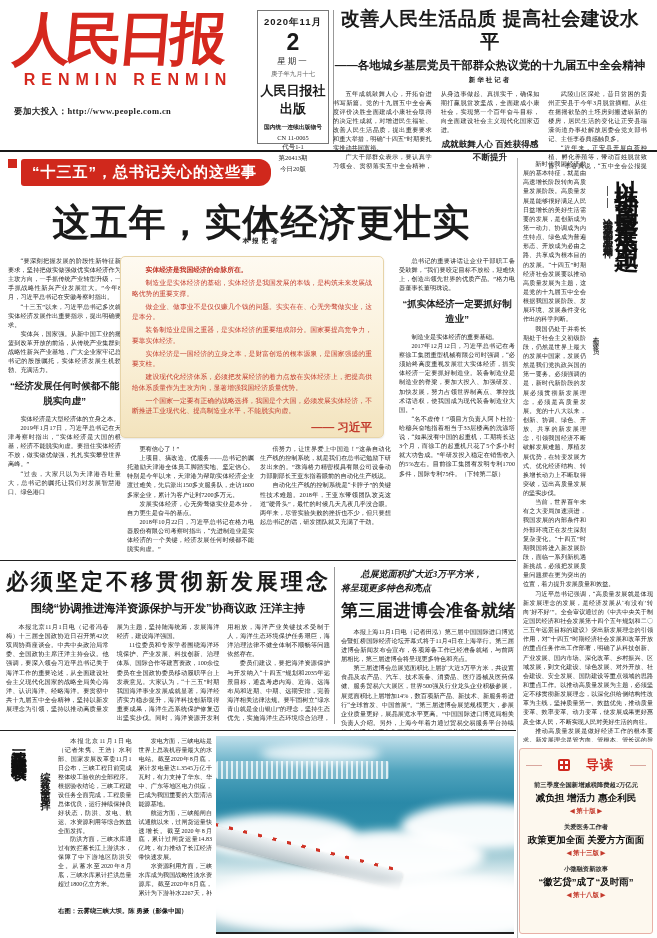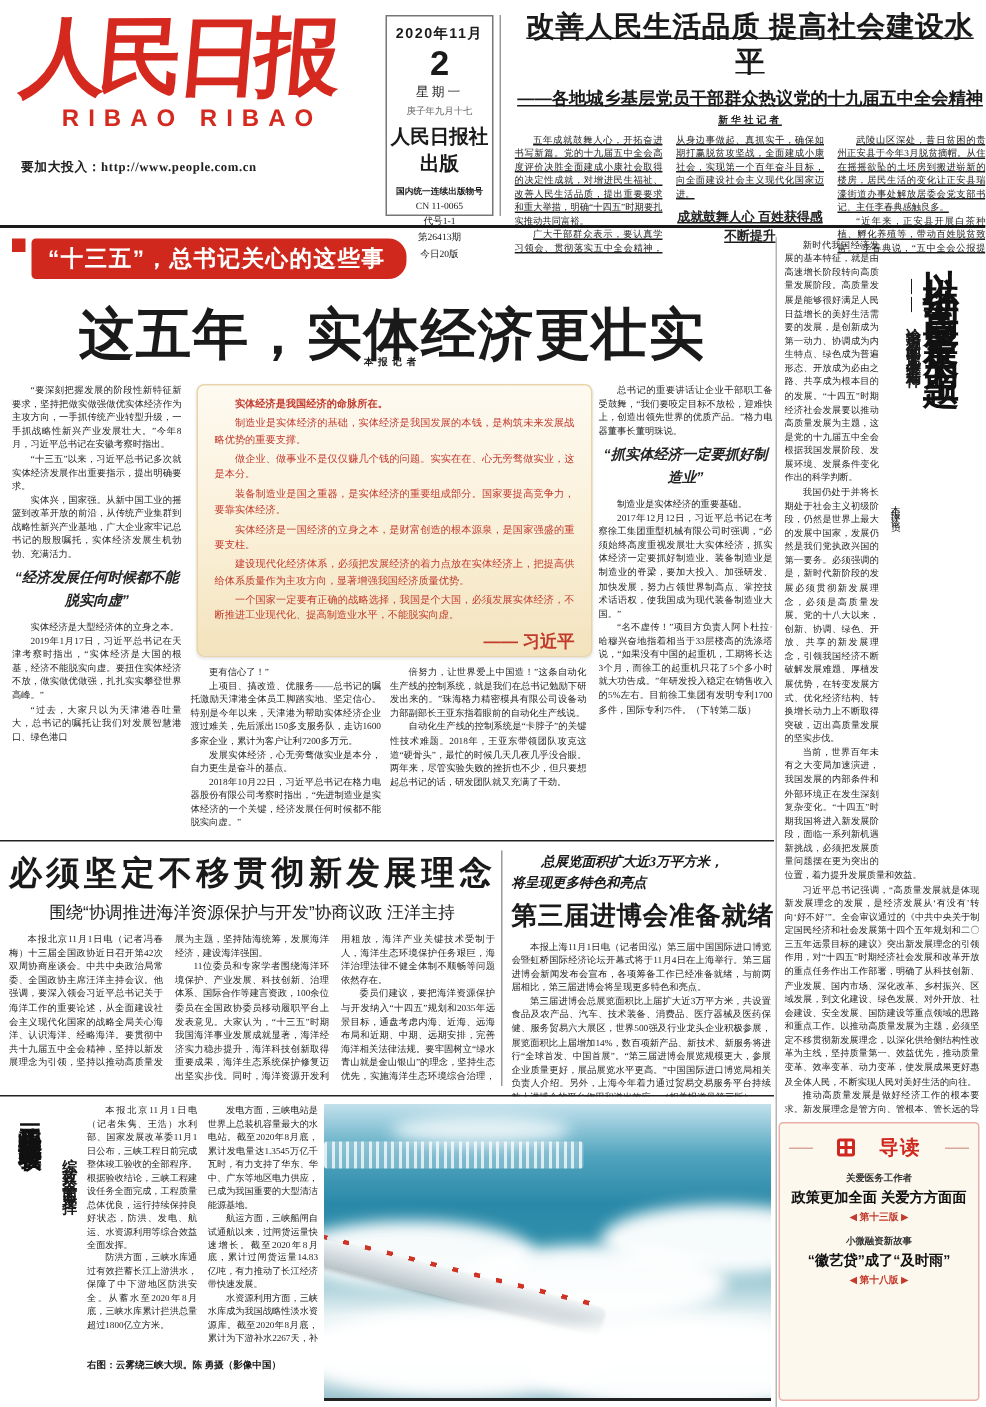--- a/index.html
+++ b/index.html
@@ -27,21 +27,21 @@
   .db-day { font-size:23px; font-weight:bold; line-height:1; }
   .db-week { font-size:8.5px; letter-spacing:2px; }
   .db-lunar { font-size:6.3px; color:#666; }
   .db-pub { font-size:13px; font-weight:bold; margin-top:1px; }
   .db-issn-label { font-size:5.8px; font-weight:bold; margin-top:3px; }
   .db-sm { font-size:6.4px; }
 
   #hdr-vrule { position:absolute; left:333px; top:10px; width:1px; height:134px; background:#999; }
 
   
-  #top-story { position:absolute; left:343px; top:8px; width:314px;text-decoration:underline; }
+  #top-story { position:absolute; left:333px; top:8px; width:314px; }
   .ts-headline { font-size:19px; font-weight:bold; text-align:center; letter-spacing:.5px; line-height:1.2; }
   .ts-subhead { font-size:11.5px; font-weight:bold; text-align:center; margin-top:4px; }
   .ts-byline { font-size:6.5px; text-align:center; margin-top:3px; letter-spacing:2px; font-weight:bold; }
   .ts-cols { margin-top:4px; column-count:3; column-gap:9px; height:82px; overflow:hidden; }
   .ts-mid-subhead { font-weight:bold; font-size:8.6px; line-height:1.5; text-align:center;
     margin:4px 0; break-inside:avoid; }
 
   #rule-top { position:absolute; left:0; top:150px; width:657px; height:2px; background:#1a1a1a; }
 
   
@@ -53,38 +53,38 @@
     font-size:37px; font-weight:bold; letter-spacing:1px; line-height:1.15; }
   #main-byline { position:absolute; left:8px; top:237px; width:507px; text-align:center;
     font-size:6.5px; letter-spacing:3px; font-weight:bold; }
 
   #main-cols { position:absolute; left:8px; top:252px; width:507px; height:303px; }
   .mcol { position:absolute; overflow:hidden; }
   #m-col1 { left:0; top:4px; width:113px; height:299px; }
   #m-col2 { left:119px; top:192px; width:127px; height:111px; }
   #m-col3 { left:252px; top:192px; width:131px; height:111px; }
   #m-col4 { left:391px; top:4px; width:116px; height:299px; }
-  .m-subhead { font-weight:bold; font-size:9.5px; line-height:1.55; margin:5px 0; text-align:center;font-style:italic; }
-
-  #m-quote { position:absolute; left:123px; top:4px; width:264px; height:182px;
+  .m-subhead { font-weight:bold; font-size:9.5px; line-height:1.55; margin:5px 0; text-align:center; }
+
+  #m-quote { position:absolute; left:112px; top:4px; width:264px; height:182px;
     background:linear-gradient(180deg,#fefaf1 0%,#faf0d8 55%,#f3e3bd 100%);
     border:1px solid #e7d4a8; border-radius:5px; box-shadow:0 1px 2px rgba(0,0,0,.10);
     padding:8px 11px; overflow:hidden; }
   .quote-body { color:#c23a2c; font-size:6.8px; line-height:1.55; text-align:justify; }
   .quote-body p { margin-bottom:2.5px; }
   .quote-body p:first-child { font-weight:bold; }
   .quote-sig { text-align:right; color:#c23a2c; font-size:11.5px; font-weight:bold; margin-top:3px; }
 
   #rule-mid { position:absolute; left:0; top:560px; width:516px; height:1px; background:#222; }
   #vrule-right { position:absolute; left:517px; top:158px; width:1px; height:780px; background:#b5b5b5; }
 
   
   #zhengxie { position:absolute; left:6px; top:567px; width:324px; }
   .zx-headline { font-size:22px; font-weight:bold; text-align:center; letter-spacing:3px; white-space:nowrap; }
-  .zx-subhead { font-size:11.3px; font-weight:normal; text-align:center; margin-top:4px; white-space:nowrap; }
+  .zx-subhead { font-size:11.3px; font-weight:bold; text-align:center; margin-top:4px; white-space:nowrap; }
   .zx-cols { column-count:3; column-gap:8px; margin-top:6px; height:106px; overflow:hidden; }
 
   #vrule-zx { position:absolute; left:334px; top:567px; width:1px; height:157px; background:#999; }
 
   
   #expo { position:absolute; left:341px; top:567px; width:173px; }
   .expo-kicker { font-size:9px; font-weight:bold; font-style:italic; line-height:1.6; }
   .expo-kicker .k1 { display:block; text-indent:2.2em; }
   .expo-kicker .k2 { display:block; }
   .expo-headline { font-size:17px; font-weight:bold; text-align:center; margin-top:3px;
@@ -145,21 +145,21 @@
     padding-top:26px; line-height:1.25; }
   .cmt-headline { writing-mode:vertical-rl; font-size:24px; font-weight:bold; letter-spacing:7px;
     line-height:1.08; color:#111; }
   .cmt-body { font-size:6.1px; line-height:1.5; text-align:justify; color:#242424; }
 </style>
 </head>
 <body>
 
 <div id="masthead">
   <div class="mast-title">人民日报</div>
-  <div class="mast-en hei">RIBAO RIBAO</div>
+  <div class="mast-en hei">RENMIN RENMIN</div>
   <div class="mast-web">要加大投入：http://www.people.com.cn</div>
 </div>
 
 <div id="datebox">
   <div class="db-ym hei">2020年11月</div>
   <div class="db-day hei">2</div>
   <div class="db-week">星期一</div>
   <div class="db-lunar">庚子年九月十七</div>
   <div class="db-pub">人民日报社出版</div>
   <div class="db-issn-label">国内统一连续出版物号</div>
@@ -311,20 +311,25 @@
 </div>
 
 <div id="daodu">
   <div class="dd-titlerow">
     <div class="dd-line"></div>
     <div class="dd-icon"></div>
     <div class="dd-title hei">导读</div>
     <div class="dd-line"></div>
   </div>
   <div class="dd-entry">
+    <div class="dd-kicker">前三季度全国新增减税降费超2万亿元</div>
+    <div class="dd-headline hei">减负担 增活力 惠企利民</div>
+    <div class="dd-page">◀ 第十版 ▶</div>
+  </div>
+  <div class="dd-entry">
     <div class="dd-kicker">关爱医务工作者</div>
     <div class="dd-headline hei">政策更加全面 关爱方方面面</div>
     <div class="dd-page">◀ 第十三版 ▶</div>
   </div>
   <div class="dd-entry">
     <div class="dd-kicker">小微融资新故事</div>
     <div class="dd-headline hei">“徽艺贷”成了“及时雨”</div>
     <div class="dd-page">◀ 第十八版 ▶</div>
   </div>
 </div>

